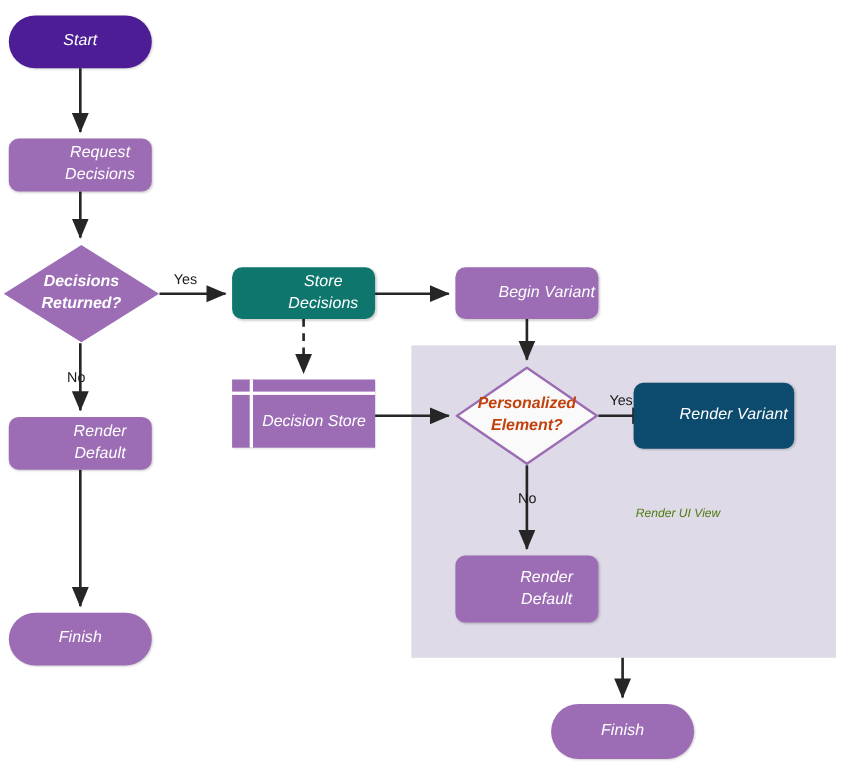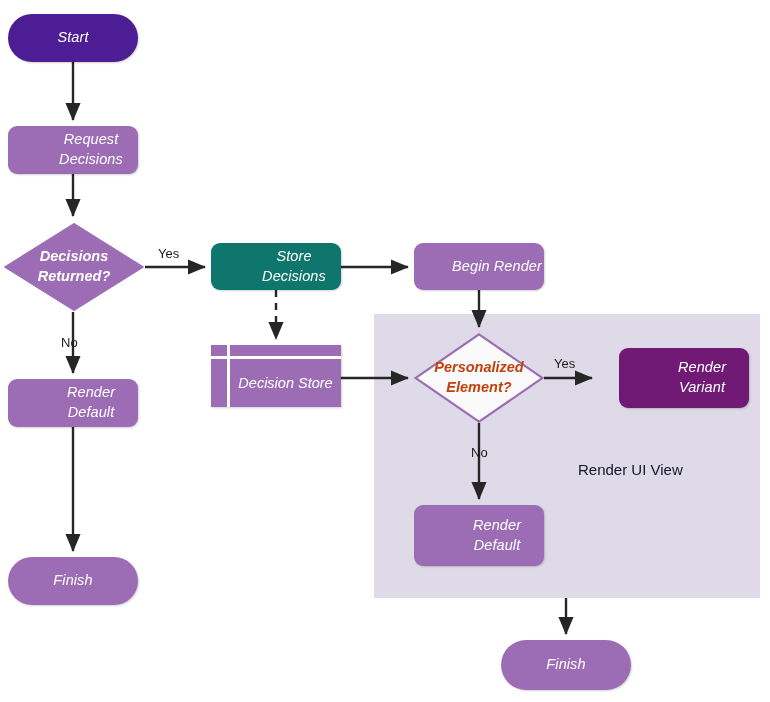--- a/index.html
+++ b/index.html
@@ -49,22 +49,23 @@
     border-radius: 999px;
     box-shadow: 1px 1px 2px rgba(0,0,0,0.18);
   }
   .group-box {
     position: absolute;
     background: #DEDAE8;
     box-sizing: border-box;
   }
   .group-label {
     position: absolute;
-    color: #0f172a;
-    font-size: 15px;
+    color: #4d7c0f;
+    font-style: italic;
+    font-size: 11px;
     white-space: nowrap;
   }
   .diamond-wrap {
     position: absolute;
     font-weight: bold;
   }
   .diamond-wrap svg {
     position: absolute;
     left: 0;
     top: 0;
@@ -176,30 +177,30 @@
   <div class="node terminator" id="node-finish-left" style="left: 8px; top: 557px; width: 130px; height: 48px; background: rgb(156, 109, 180); color: rgb(255, 255, 255);">Finish</div>
 
   <div class="node proc" id="node-store-decisions" style="left: 211px; top: 243px; width: 130px; height: 47px; background: #0f766e; color: rgb(255, 255, 255);">Store Decisions</div>
 
   <div class="store-shape" id="node-decision-store" style="left: 211px; top: 345px; width: 130px; height: 62px; background: rgb(156, 109, 180);">
     <div class="store-hline" id="store-hline" style="left: 0px; top: 11px; width: 130px; height: 3px;"></div>
     <div class="store-vline" id="store-vline" style="left: 16px; top: 0px; width: 3px; height: 62px;"></div>
     <div class="store-label" id="store-label" style="left: 19px; top: 14px; width: 111px; height: 48px;">Decision Store</div>
   </div>
 
-  <div class="node proc" id="node-begin-render" style="left: 414px; top: 243px; width: 130px; height: 47px; background: rgb(156, 109, 180); color: rgb(255, 255, 255);">Begin Render</div>
+  <div class="node proc" id="node-begin-render" style="left: 414px; top: 243px; width: 130px; height: 47px; background: rgb(156, 109, 180); color: rgb(255, 255, 255);">Begin Variant</div>
 
   <div class="diamond-wrap diamond-open" id="node-personalized-element" style="left: 414px; top: 333px; width: 130px; height: 90px;">
     <svg id="svg-personalized-element" width="130" height="90" viewBox="0 0 130 90">
       <polygon id="poly-personalized-element" fill="#FAFAFA" stroke="#9C6DB4" stroke-width="2.2" points="65,1.4 128.6,45 65,88.6 1.4,45"></polygon>
     </svg>
     <div class="diamond-text">Personalized Element?</div>
   </div>
 
-  <div class="node proc" id="node-render-variant" style="left: 619px; top: 348px; width: 130px; height: 60px; background: #701a75; color: rgb(255, 255, 255);">Render Variant</div>
+  <div class="node proc" id="node-render-variant" style="left: 576px; top: 348px; width: 146px; height: 60px; background: #0c4a6e; color: rgb(255, 255, 255);">Render Variant</div>
 
   <div class="node proc" id="node-render-default-inner" style="left: 414px; top: 505px; width: 130px; height: 61px; background: rgb(156, 109, 180); color: rgb(255, 255, 255);">Render Default</div>
 
   <div class="node terminator" id="node-finish-right" style="left: 501px; top: 640px; width: 130px; height: 50px; background: rgb(156, 109, 180); color: rgb(255, 255, 255);">Finish</div>
 
   <div class="edge-label" id="edge-label-0" style="left: 158px; top: 246px; color: rgb(26, 26, 26);">Yes</div>
   <div class="edge-label" id="edge-label-1" style="left: 61px; top: 335px; color: rgb(26, 26, 26);">No</div>
   <div class="edge-label" id="edge-label-2" style="left: 554px; top: 356px; color: rgb(26, 26, 26);">Yes</div>
   <div class="edge-label" id="edge-label-3" style="left: 471px; top: 445px; color: rgb(26, 26, 26);">No</div>
 

